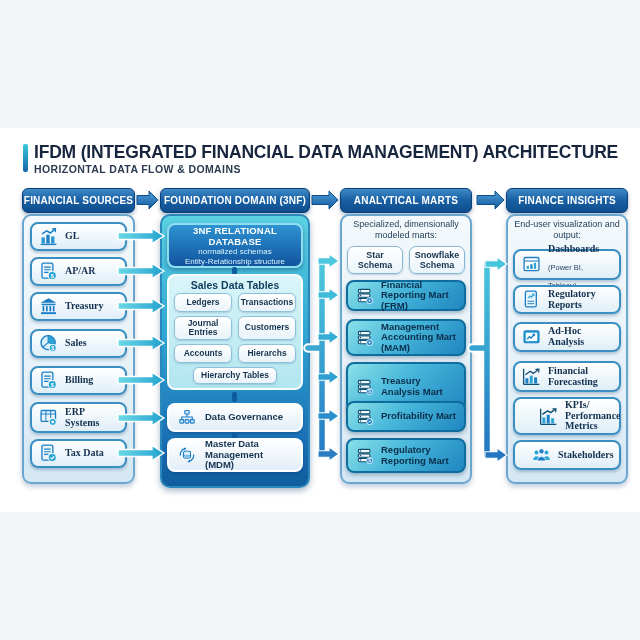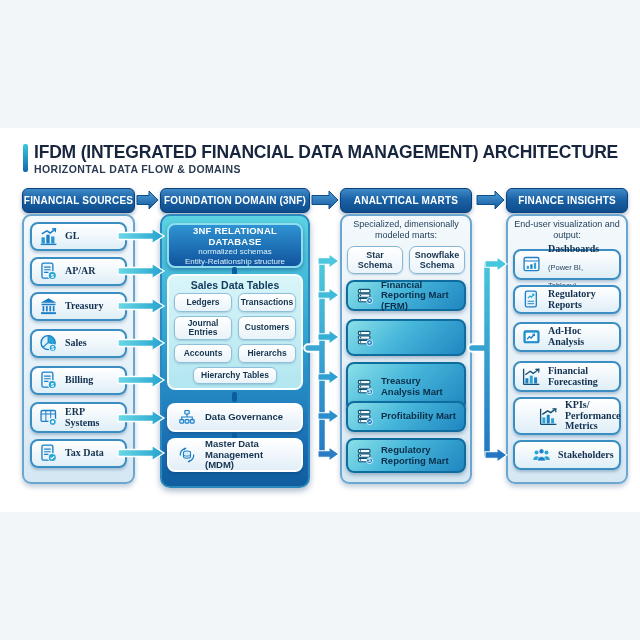--- a/index.html
+++ b/index.html
@@ -210,20 +210,21 @@
   <svg class="icon" width="20" height="20" viewBox="0 0 24 24">
       <rect x="4" y="4" width="14" height="4" rx="1.4" fill="#f2fbfd" stroke="#124e70" stroke-width="1.3"></rect>
       <rect x="4" y="9.4" width="14" height="4" rx="1.4" fill="#f2fbfd" stroke="#124e70" stroke-width="1.3"></rect>
       <rect x="4" y="14.8" width="14" height="4" rx="1.4" fill="#f2fbfd" stroke="#124e70" stroke-width="1.3"></rect>
       <circle cx="6.6" cy="6" r=".9" fill="#124e70"></circle>
       <circle cx="6.6" cy="11.4" r=".9" fill="#124e70"></circle>
       <circle cx="6.6" cy="16.8" r=".9" fill="#124e70"></circle>
       <circle cx="17.5" cy="17.5" r="3.6" fill="#1b7ec6" stroke="#fff" stroke-width="1"></circle>
       <circle cx="17.5" cy="17.5" r="1.2" fill="#fff"></circle>
     </svg>
+  <span>Management Accounting Mart (MAM)</span>
 </div>
 <div class="abs mart-card" style="left:346px;top:362px;width:120px;height:50px;">
   <svg class="icon" width="20" height="20" viewBox="0 0 24 24">
       <rect x="4" y="4" width="14" height="4" rx="1.4" fill="#f2fbfd" stroke="#124e70" stroke-width="1.3"></rect>
       <rect x="4" y="9.4" width="14" height="4" rx="1.4" fill="#f2fbfd" stroke="#124e70" stroke-width="1.3"></rect>
       <rect x="4" y="14.8" width="14" height="4" rx="1.4" fill="#f2fbfd" stroke="#124e70" stroke-width="1.3"></rect>
       <circle cx="6.6" cy="6" r=".9" fill="#124e70"></circle>
       <circle cx="6.6" cy="11.4" r=".9" fill="#124e70"></circle>
       <circle cx="6.6" cy="16.8" r=".9" fill="#124e70"></circle>
       <circle cx="17.5" cy="17.5" r="3.6" fill="#1b7ec6" stroke="#fff" stroke-width="1"></circle>

